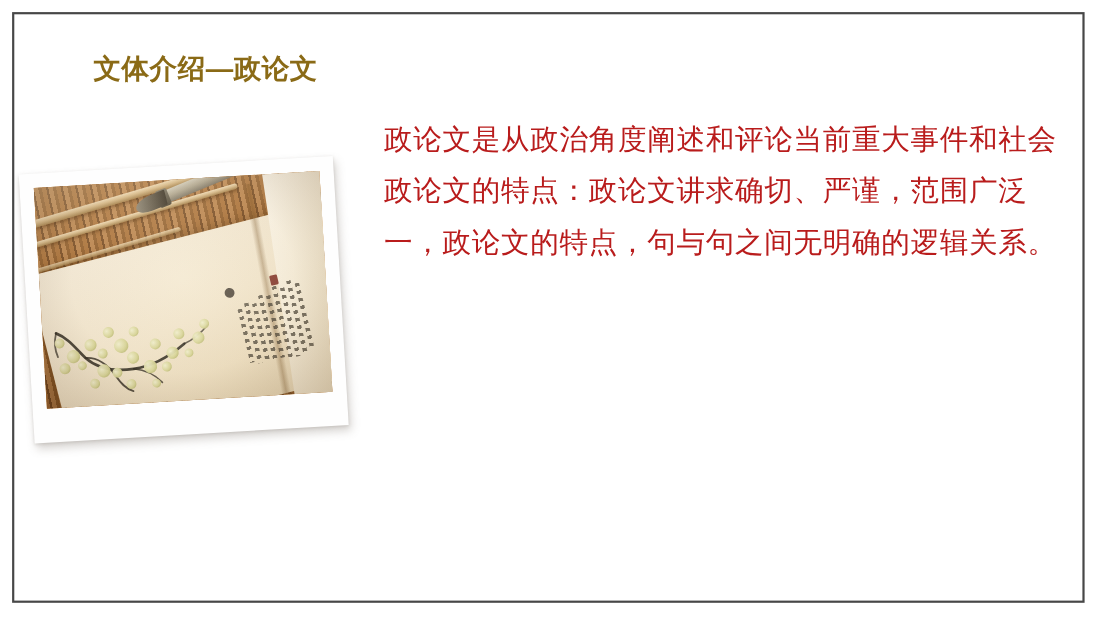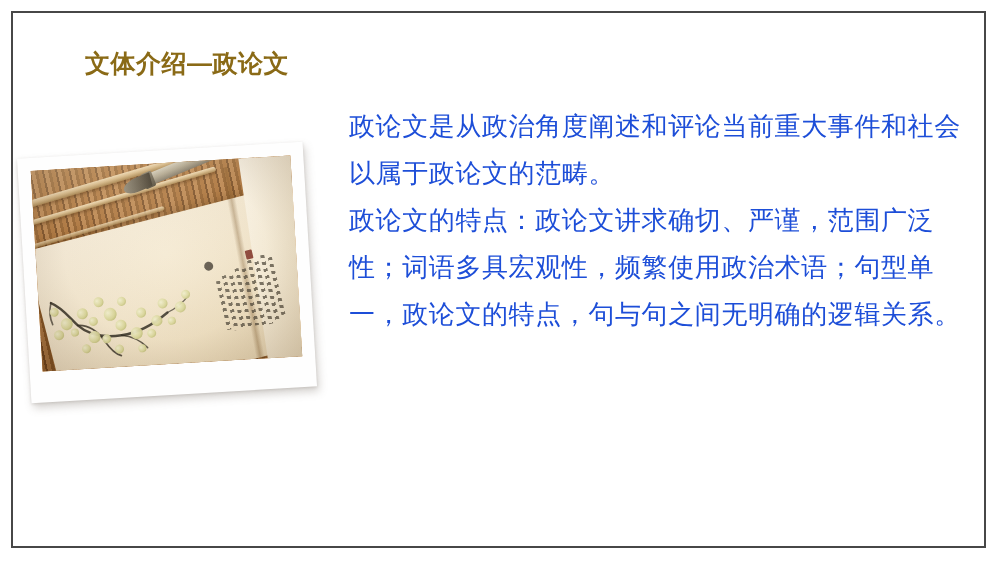--- a/index.html
+++ b/index.html
@@ -49,21 +49,21 @@
   
   .body-text {
     position: absolute;
     left: 349px;
     top: 103px;
     width: 590px;
   }
   .body-line {
     font-size: 26px;
     line-height: 47px;
-    color: #1d4ed8;
+    color: #b91c1c;
     letter-spacing: 0.6px;
     white-space: nowrap;
   }
 
   
   .photo-wrap {
     position: absolute;
     left: 24px;
     top: 150px;
     width: 286px;
@@ -333,18 +333,16 @@
           <div class="seal round" style="right:78%; top:4%;"></div>
         </div>
 
         <div class="photo-vignette"></div>
       </div>
     </div>
   </div>
 
   <div class="body-text">
     <div class="body-line">政论文是从政治角度阐述和评论当前重大事件和社会</div>
-    <div class="body-line">以属于政论文的范畴。</div>
     <div class="body-line">政论文的特点：政论文讲求确切、严谨，范围广泛</div>
-    <div class="body-line">性；词语多具宏观性，频繁使用政治术语；句型单</div>
     <div class="body-line">一，政论文的特点，句与句之间无明确的逻辑关系。</div>
   </div>
 </div>
 
 </body></html>

